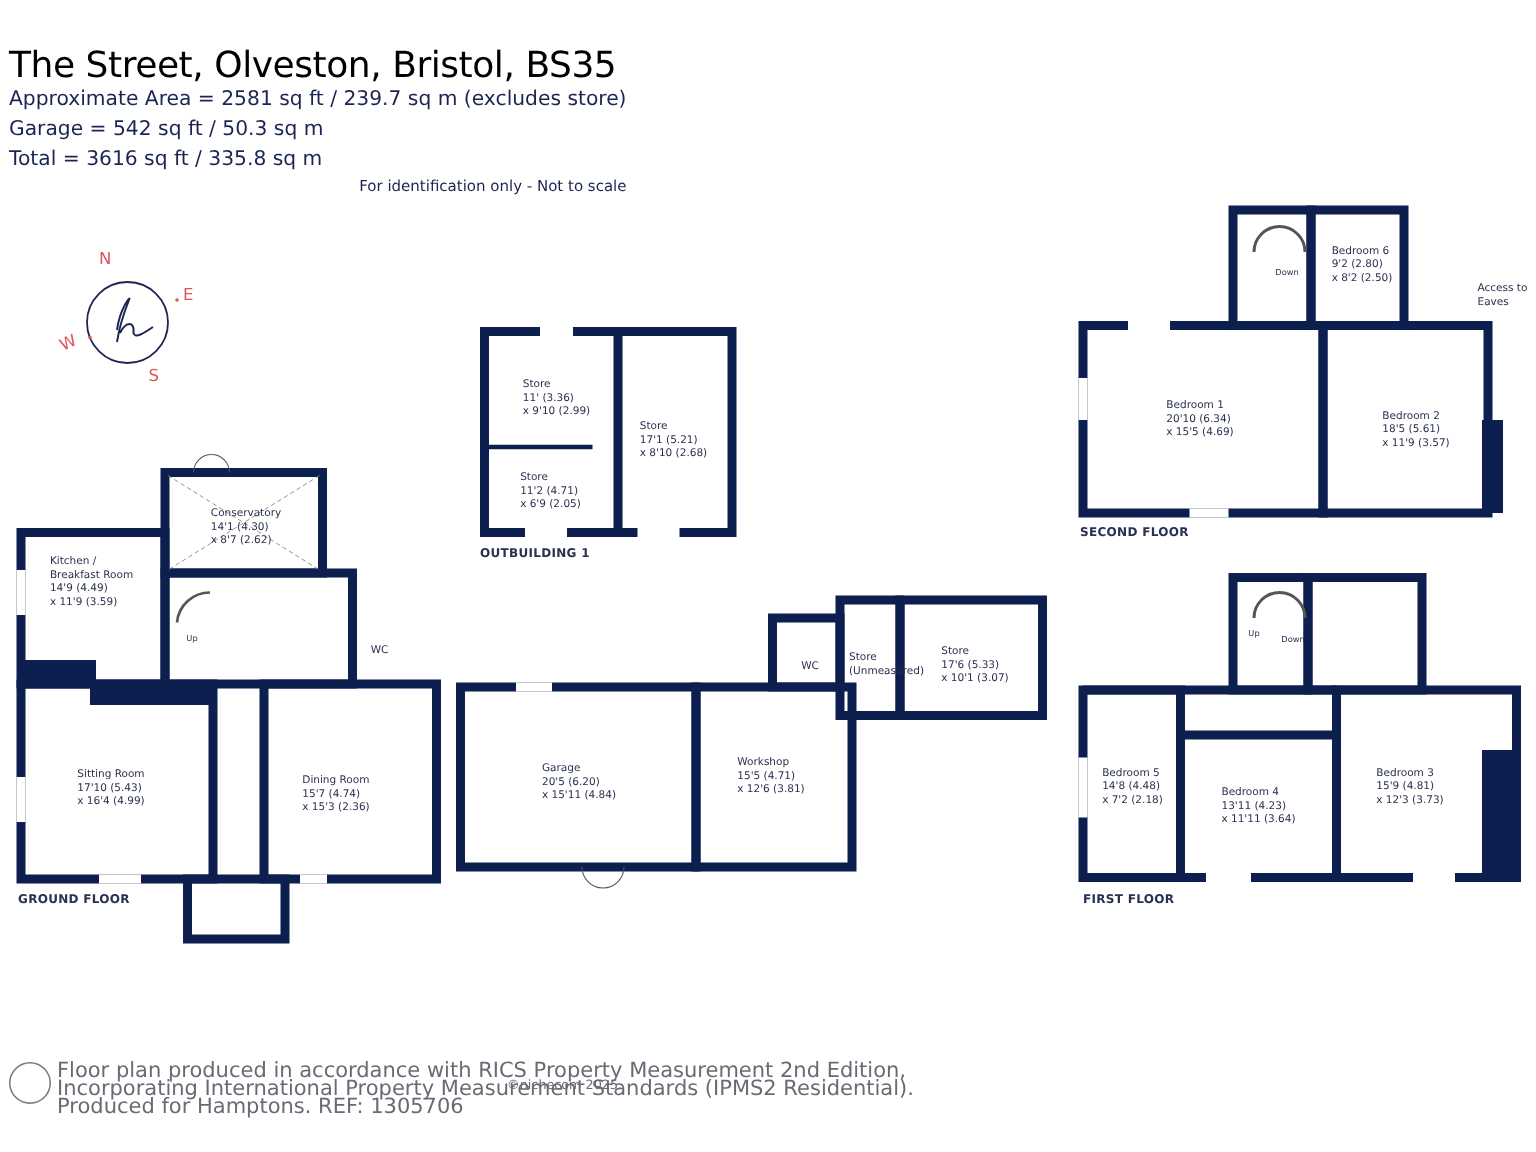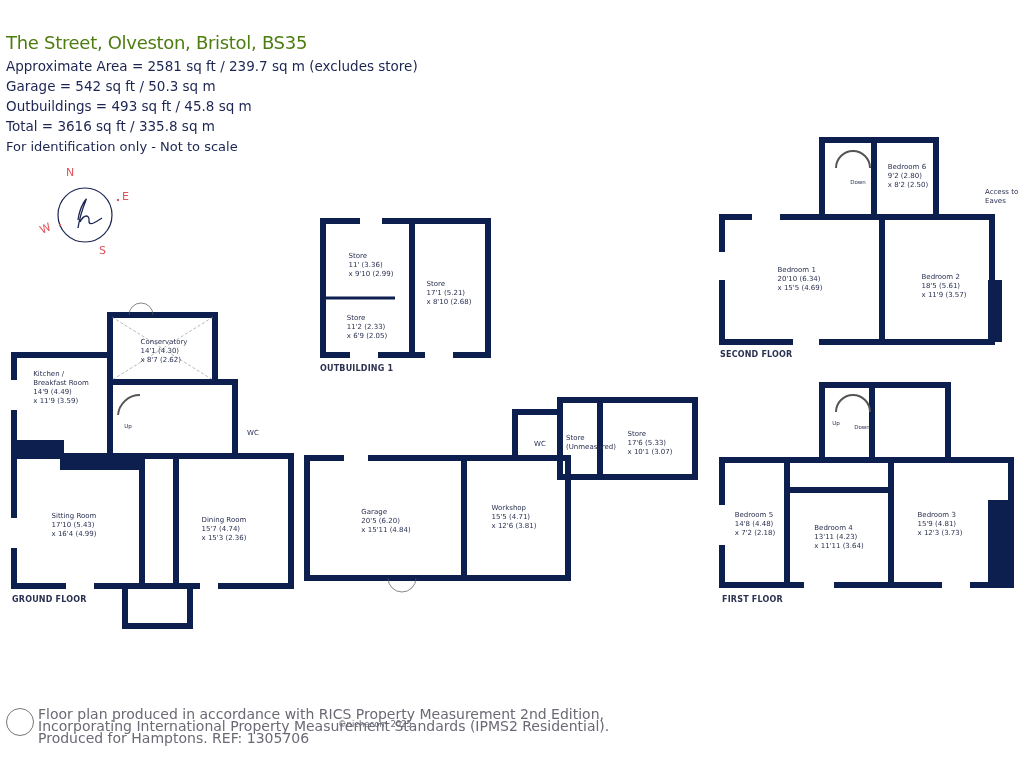--- a/index.html
+++ b/index.html
@@ -1,37 +1,36 @@
 <!DOCTYPE html>
 <html><head>
 <meta charset="utf-8">
 <style>
   html,body{margin:0;padding:0;background:#ffffff;}
   body{width:1024px;height:768px;position:relative;overflow:hidden;font-family:"DejaVu Sans","Liberation Sans",sans-serif;color:#1a2350;}
   .header{position:absolute;left:6px;top:30px;}
-  .title{font-size:18px;color:#4d7c0f;line-height:26px;letter-spacing:-0.3px;}
+  .title{font-size:24px;color:#000000;line-height:26px;letter-spacing:-0.3px;}
   .area-line{font-size:13.5px;line-height:20px;color:#1c2552;}
-  .disclaimer{font-size:13px;color:#1c2552;margin-top:3px;}
+  .disclaimer{font-size:10px;color:#1c2552;margin-top:3px;text-align:right;}
   .plan-svg{position:absolute;left:0;top:0;}
   .room-label{position:absolute;font-size:7px;line-height:9px;text-align:left;color:#2a3050;transform:translateX(-50%);white-space:nowrap;}
   .floor-label{position:absolute;font-size:8px;color:#2a3050;letter-spacing:0.2px;font-weight:bold;}
   .footer{position:absolute;left:38px;top:708px;font-size:14px;line-height:12px;color:#6a6a75;}
   .footer-icon{position:absolute;left:6px;top:708px;width:26px;height:26px;border:1px solid #777;border-radius:50%;}
   .copyright{position:absolute;left:338px;top:719px;font-size:8.5px;color:#6a6a75;}
   .compass-letter{position:absolute;font-size:11px;color:#e0545a;}
   .access-label{position:absolute;font-size:7px;line-height:9px;color:#2a3050;}
 </style>
 </head>
 <body>
 
 <div class="header">
   <div class="title">The Street, Olveston, Bristol, BS35</div>
   <div class="area-line">Approximate Area = 2581 sq ft / 239.7 sq m (excludes store)</div>
   <div class="area-line">Garage = 542 sq ft / 50.3 sq m</div>
-  <div class="area-line">Outbuildings = 493 sq ft / 45.8 sq m</div>
   <div class="area-line">Total = 3616 sq ft / 335.8 sq m</div>
   <div class="disclaimer">For identification only - Not to scale</div>
 </div>
 
 <div>
   <svg class="plan-svg" width="1024" height="768" style="pointer-events:none">
     <circle cx="85" cy="215" r="27" fill="none" stroke="#1c2552" stroke-width="1.2"></circle>
     <path d="M78 220 C80 205,88 196,86 200 C84 205,80 215,78 228 M80 222 C84 214,90 214,89 222 C90 226,96 222,102 218" fill="none" stroke="#1c2552" stroke-width="1.3"></path>
     <circle cx="60" cy="225" r="1.2" fill="#e0545a"></circle>
     <circle cx="118" cy="200" r="1.2" fill="#e0545a"></circle>
@@ -111,21 +110,21 @@
   </g>
 </svg>
 
 <div class="room-label" style="left:371px;top:252px">
   <div>Store</div>
   <div>11' (3.36)</div>
   <div>x 9'10 (2.99)</div>
 </div>
 <div class="room-label" style="left:367px;top:314px">
   <div>Store</div>
-  <div>11'2 (2.33)</div>
+  <div>11'2 (4.71)</div>
   <div>x 6'9 (2.05)</div>
 </div>
 <div class="room-label" style="left:449px;top:280px">
   <div>Store</div>
   <div>17'1 (5.21)</div>
   <div>x 8'10 (2.68)</div>
 </div>
 <div class="floor-label" style="left:320px;top:364px">OUTBUILDING 1</div>
 
 <div class="room-label" style="left:908px;top:163px">

